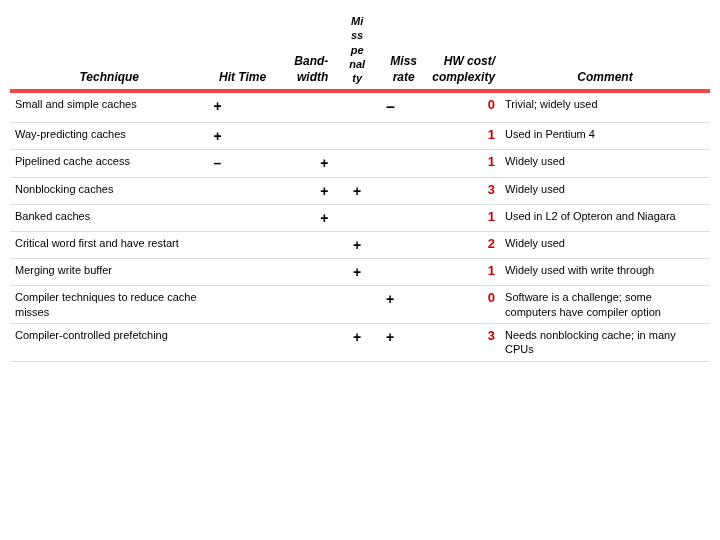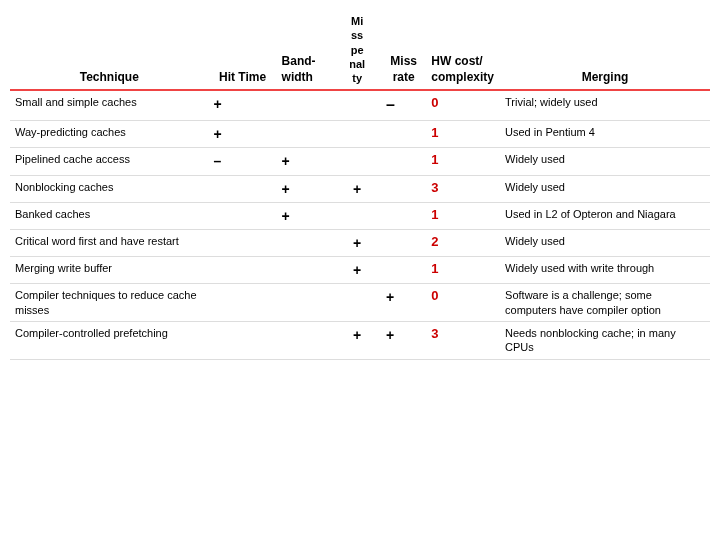--- a/index.html
+++ b/index.html
@@ -18,31 +18,32 @@
     }
     th, td {
       padding: 4px 5px;
       vertical-align: top;
       line-height: 1.3;
     }
     th {
       font-weight: bold;
       font-size: 12px;
       vertical-align: bottom;
-      border-bottom: 2px solid #ef4444;
+      border-bottom: 4px solid #ef4444;
+      font-style: italic;
     }
     td {
       border-bottom: 1px solid #ddd;
     }
     .col-technique { width: 175px; }
     .col-hittime { width: 60px; }
-    .col-bandwidth { width: 50px; text-align: left; }
+    .col-bandwidth { width: 50px; text-align: right; }
     .col-miss-penalty { width: 42px; text-align: center; }
     .col-miss-rate { width: 40px; }
-    .col-hw-cost { width: 65px; text-align: left; }
+    .col-hw-cost { width: 65px; text-align: right; }
     .col-comment { width: 185px; }
 
     .plus { font-size: 14px; font-weight: bold; color: #000; }
     .minus { font-size: 14px; font-weight: bold; color: #000; }
     .hw-num { font-size: 13px; font-weight: bold; color: #cc0000; }
   </style>
 </head>
 <body>
 
 <table>
@@ -60,21 +61,21 @@
       <th class="col-miss-penalty" style="font-size:11px; line-height:1.3;">
         Mi<br>ss<br>pe<br>nal<br>ty
       </th>
       <th class="col-miss-rate">
         <span>Miss rate</span>
       </th>
       <th class="col-hw-cost">
         <span>HW cost/ complexity</span>
       </th>
       <th class="col-comment">
-        <span>Merging</span>
+        <span>Comment</span>
       </th>
     </tr>
   </thead>
   <tbody id="table-body">
   <tr>
         <td class="col-technique">Small and simple caches</td>
         <td class="col-hittime"><span class="plus">+</span></td>
         <td class="col-bandwidth"></td>
         <td class="col-miss-penalty"></td>
         <td class="col-miss-rate"><span class="minus" style="font-size:16px;">–</span></td>

